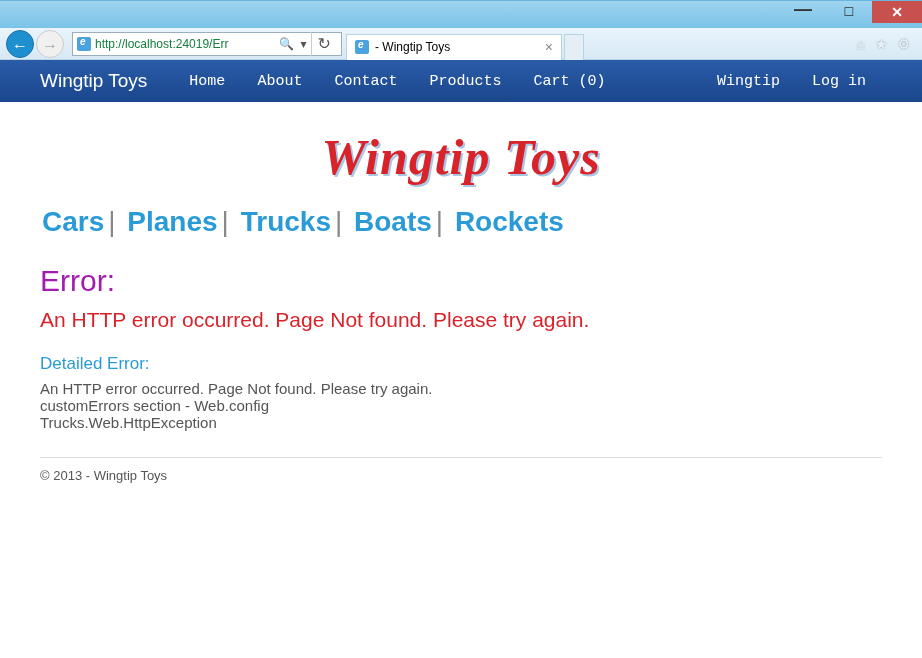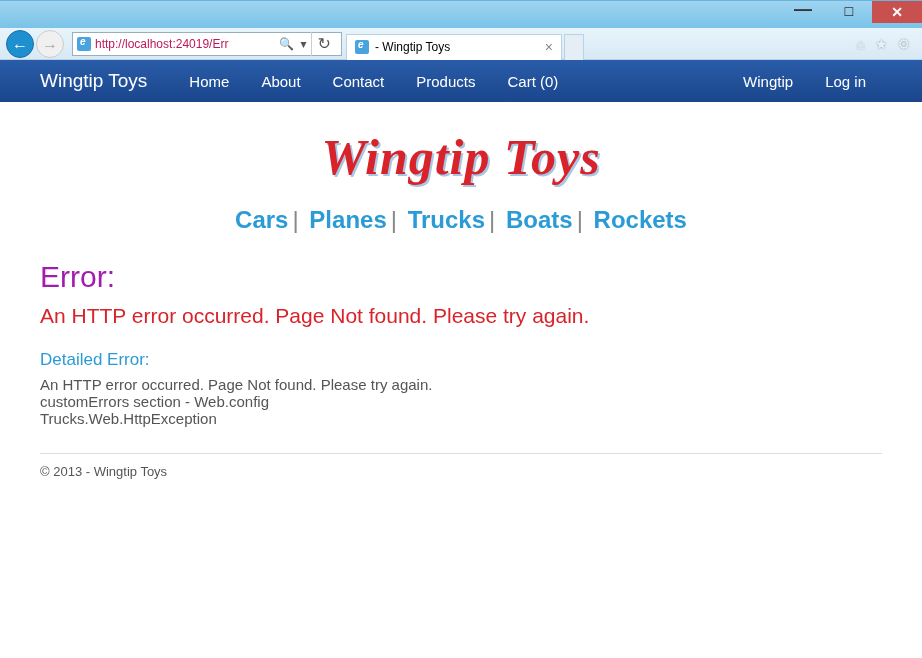--- a/index.html
+++ b/index.html
@@ -14,42 +14,42 @@
 
 
 .ietoolbar { height: 32px; background: linear-gradient(#e9f4fb,#d7e9f5); display: flex; align-items: center; padding: 0 6px; border-bottom: 1px solid #b9d3e6; }
 .navcircle { width: 28px; height: 28px; border-radius: 50%; border: 1px solid #1c6fa8; display: flex; align-items: center; justify-content: center; margin-right: 2px; }
 .navcircle.back { background: #1e90d0; color:#fff; }
 .navcircle.fwd { background: #f0f0f0; color:#aaa; border-color:#ccc; }
 .arrow { font-size: 16px; line-height: 1; }
 .addrbox { margin-left: 6px; height: 24px; background: #fff; border: 1px solid #9aaebd; display: flex; align-items: center; padding: 0 4px; width: 270px; }
 .ieicon { width: 14px; height: 14px; margin-right: 4px; display:inline-block; background:#4aa3df; border-radius:2px; position:relative;}
 .ieicon:after{content:"e";color:#fff;font-size:10px;position:absolute;left:3px;top:-1px;font-style:italic;font-weight:bold;}
-.addrtext { flex:1; font-size: 12px; color:#be185d; overflow:hidden; white-space:nowrap; }
+.addrtext { flex:1; font-size: 12px; color:#15803d; overflow:hidden; white-space:nowrap; }
 .addrbtns { display:flex; align-items:center; gap:6px; margin-left:4px; padding:0 4px; color:#555; font-size:12px;}
 .addrrefresh { border-left:1px solid #ccc; height:24px; display:flex; align-items:center; padding:0 6px; color:#555;}
 .tab { margin-left: 4px; height: 26px; background: #fff; border: 1px solid #b9d3e6; border-bottom:none; display: flex; align-items: center; padding: 0 8px; font-size: 12px; width: 216px; position:relative; top:3px;}
 .tab .ieicon { margin-right:6px;}
 .tabclose { margin-left:auto; color:#888; font-size:14px; }
 .newtab { margin-left:2px; width:20px; height:26px; background:#e6eef5; border:1px solid #b9d3e6; border-bottom:none; position:relative; top:3px;}
 .rightcmds { margin-left:auto; display:flex; gap:10px; color:#fff; font-size:14px; padding-right:6px;}
 .rightcmds span { color:#e8f1fa; text-shadow:0 0 2px rgba(0,0,0,.4);}
 
 
 .sitenav { background: linear-gradient(#2a5ca8, #1a468c); height: 42px; display:flex; align-items:center; padding:0 40px; color:#fff; font-size:15px;}
 .brand { font-size:19px; margin-right:26px;}
-.navlink { margin: 14px 16px; color:#fff; cursor:pointer;}
+.navlink { margin: 14px 16px; color:#fff; cursor:pointer;font-family:Liberation Mono, monospace;}
 .navspacer { flex:1;}
 .content { padding: 20px 40px 12px 40px; }
 
 
 .logo { text-align:center; font-family: "Brush Script MT","Segoe Script",cursive; font-size:50px; color:#d9232a; font-weight:bold; font-style:italic; text-shadow: 2px 2px 0 #a6c8e6; margin: 6px 0 20px 0; letter-spacing:1px;}
 
 
-.cats { text-align:center; font-size:24px; font-weight:bold; margin-bottom: 26px; }
+.cats { font-size:28px; font-weight:bold; margin-bottom: 26px; }
 .cats a { color:#2a9bd6; text-decoration:none; margin:0 2px;}
 .cats .sep { color:#888; font-weight:normal; margin:0 2px;}
 
 
 h2.err { color:#a21caf; font-size:30px; font-weight:400; margin-bottom:10px;}
 .errmsg { color:#d9232a; font-size:21px; margin-bottom:22px;}
 .lbl { color:#2a9bd6; font-size:17px; margin-bottom:6px; margin-top:14px;}
 .val { color:#555; font-size:15px;}
 hr { margin-top:26px; border:none; border-top:1px solid #ddd;}
 .footer { color:#555; font-size:13px; margin-top:10px;}

